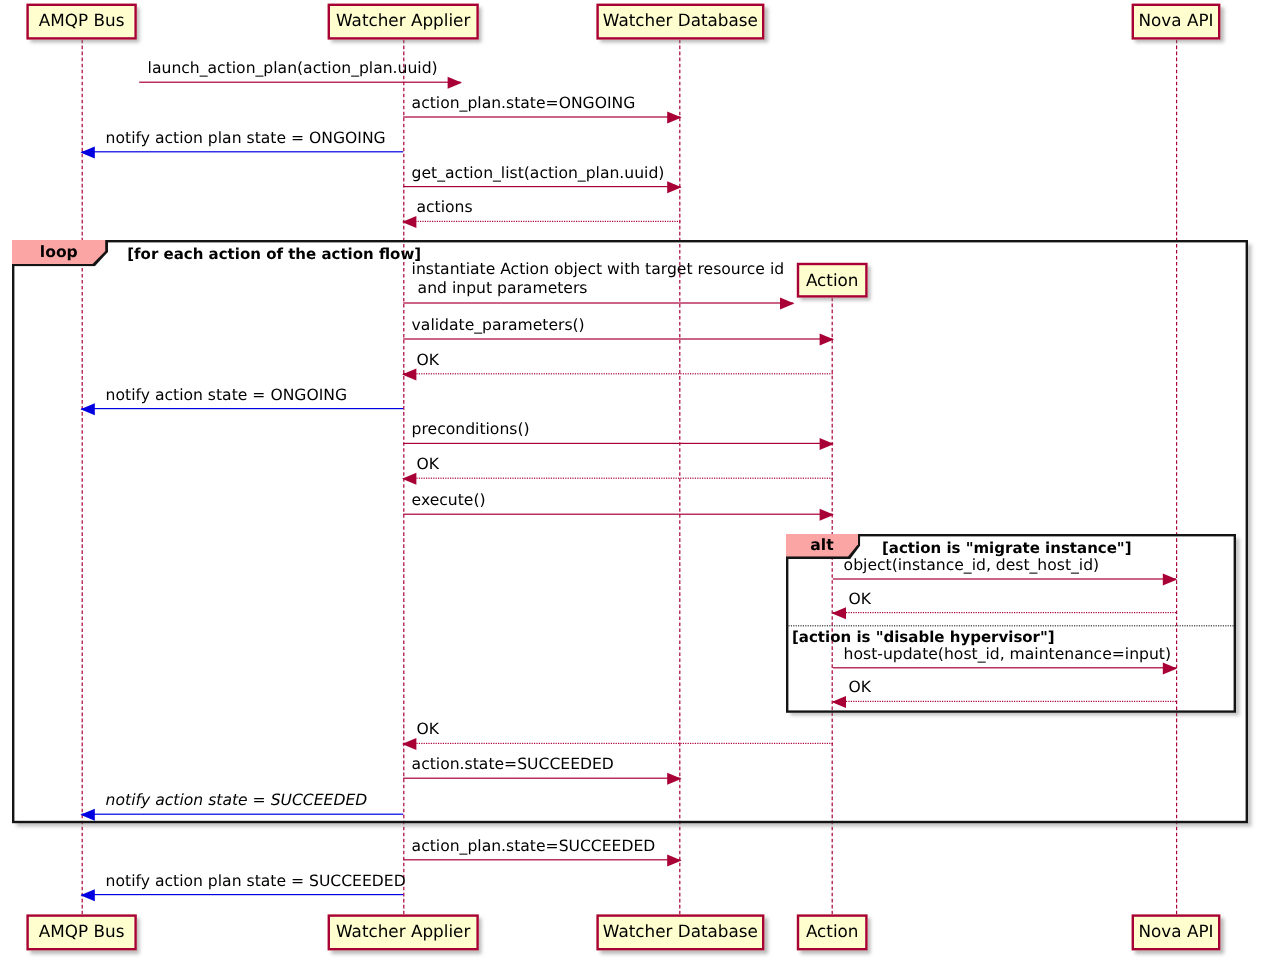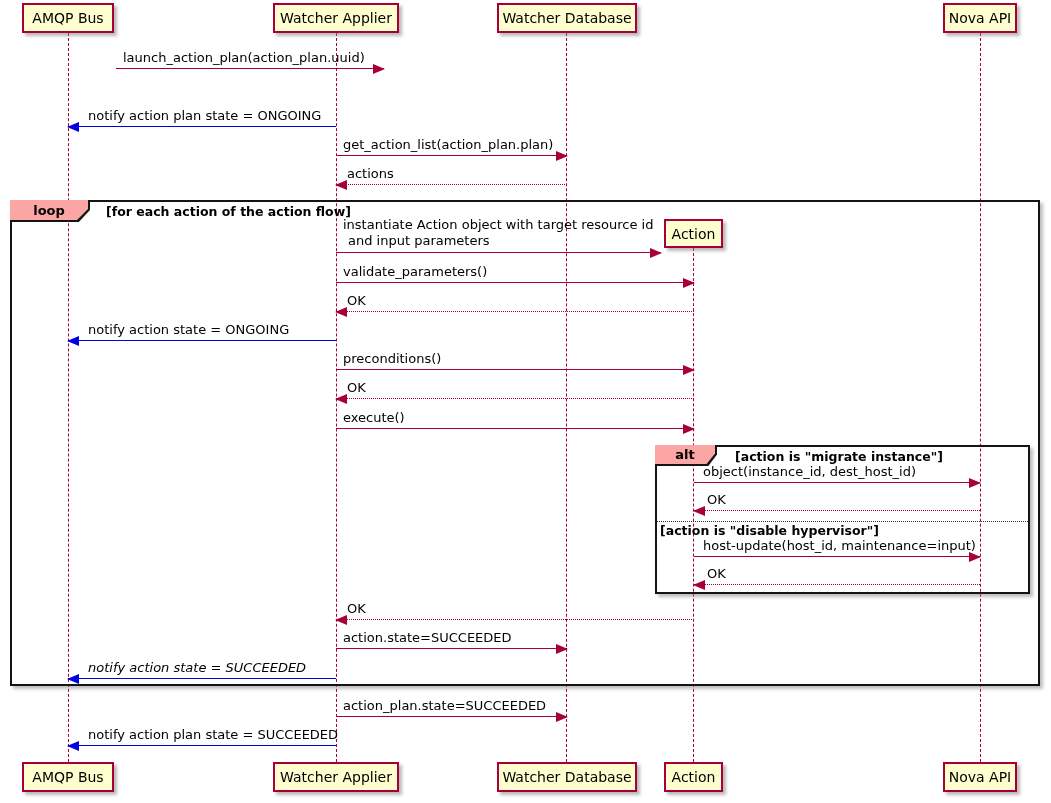--- a/index.html
+++ b/index.html
@@ -98,28 +98,32 @@
     </div>
   <div class="participant" style="left:943px;top:762px;width:74px;height:30px;">
       <span>Nova API</span>
     </div>
 
   <div class="msg" style="left:68px;top:51px;width:268px;height:18px;margin-left:48px;">
     <span class="lbl" style="left:7px;">launch_action_plan(action_plan.uuid)</span>
     <span class="head right"></span>
   </div>
 
+  <div class="msg" style="left:336px;top:80px;width:231px;height:18px;">
+    <span class="lbl" style="left:7px;">action_plan.state=ONGOING</span>
+    <span class="head right"></span>
+  </div>
 
   <div class="msg blue" style="left:68px;top:109px;width:268px;height:18px;">
     <span class="lbl" style="left:20px;">notify action plan state = ONGOING</span>
     <span class="head left"></span>
   </div>
 
   <div class="msg" style="left:336px;top:138px;width:231px;height:18px;">
-    <span class="lbl" style="left:7px;">get_action_list(action_plan.plan)</span>
+    <span class="lbl" style="left:7px;">get_action_list(action_plan.uuid)</span>
     <span class="head right"></span>
   </div>
 
   <div class="msg dotted" style="left:336px;top:167px;width:231px;height:18px;">
     <span class="lbl" style="left:11px;">actions</span>
     <span class="head left"></span>
   </div>
 
   <div class="msg" style="left:336px;top:215px;width:325px;height:38px;">
     <span class="lbl-multi" style="left:7px;">

